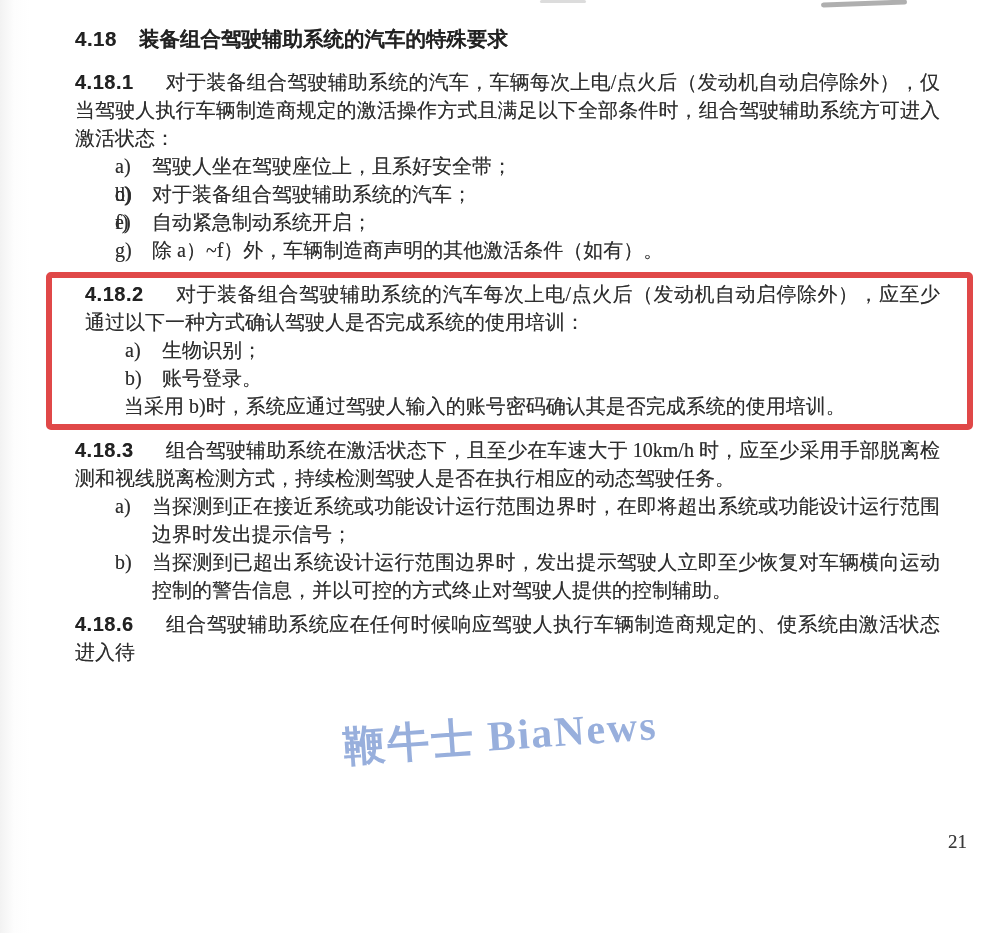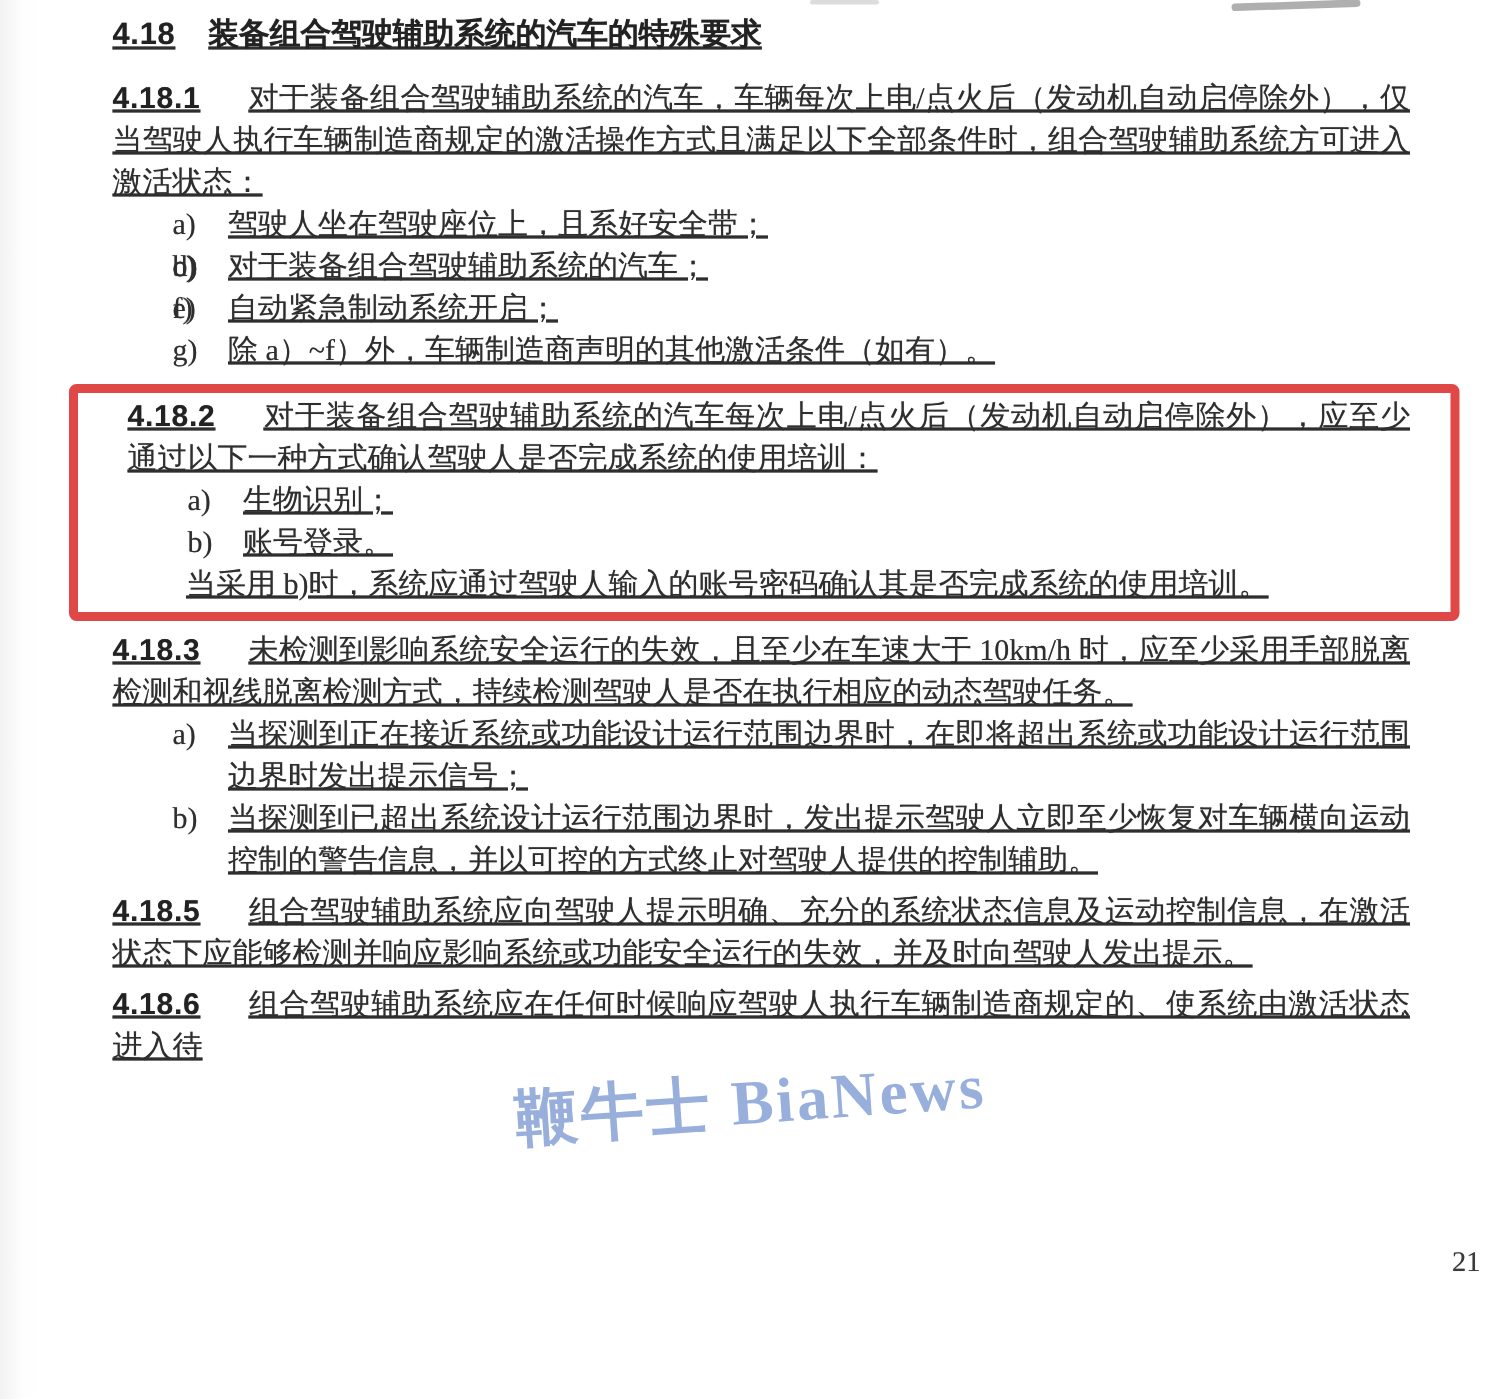--- a/index.html
+++ b/index.html
@@ -8,24 +8,23 @@
     background:#ffffff;
     font-family:"Liberation Serif","DejaVu Serif",serif;
     position:relative;overflow:hidden;
   }
   .page{
     position:absolute;inset:0;
     background:linear-gradient(90deg, #f2f2f2 0px, #fdfdfd 14px, #ffffff 30px);
     color:#2e2e2e;
   }
   .content{
-    position:absolute;left:75px;top:8px;width:865px;
+    position:absolute;left:75px;top:24px;width:865px;
     font-size:20px;line-height:28px;
     text-shadow:0 0 0.5px rgba(70,70,70,0.65);
-    text-decoration:underline;
   }
   .doc-heading{
     font-family:"Liberation Sans","DejaVu Sans",sans-serif;
     font-weight:700;font-size:20.5px;line-height:30px;
     margin:0 0 14px 0;color:#222;
   }
   .doc-heading .sec-id{margin-right:22px;}
   .para{margin:6px 0 0 0;text-align:justify;}
   .sec-id{
     font-family:"Liberation Sans","DejaVu Sans",sans-serif;
@@ -49,21 +48,21 @@
     font-family:"Liberation Serif","DejaVu Serif",serif;
     color:var(--wm,#5a7fc8);
     opacity:0.62;
     transform:rotate(-4deg);
     white-space:nowrap;
     pointer-events:none;
     letter-spacing:2px;
     font-weight:600;
   }
   .page-number{
-    position:absolute;top:831px;left:968px;
+    position:absolute;top:831px;left:948px;
     font-size:19px;color:#3a3a3a;
     text-shadow:0 0 0.5px rgba(70,70,70,0.6);
   }
   .scan-artifact-top{
     position:absolute;top:1px;left:821px;width:86px;height:5px;
     background:#6e6e6e;opacity:0.55;border-radius:3px;
     transform:rotate(-2deg);
   }
   .scan-artifact-top2{
     position:absolute;top:0px;left:540px;width:46px;height:3px;
@@ -90,26 +89,25 @@
     <div class="li"><span class="li-label">f)</span><span>自动紧急制动系统开启；</span></div>
     <div class="li"><span class="li-label">g)</span><span>除 a）~f）外，车辆制造商声明的其他激活条件（如有）。</span></div>
 
     <div class="hl-box">
       <p class="para" style="margin-top:0;"><span class="sec-id">4.18.2</span><span>对于装备组合驾驶辅助系统的汽车每次上电/点火后（发动机自动启停除外），应至少通过以下一种方式确认驾驶人是否完成系统的使用培训：</span></p>
       <div class="li"><span class="li-label">a)</span><span>生物识别；</span></div>
       <div class="li"><span class="li-label">b)</span><span>账号登录。</span></div>
       <div class="note">当采用 b)时，系统应通过驾驶人输入的账号密码确认其是否完成系统的使用培训。</div>
     </div>
 
-    <p class="para"><span class="sec-id">4.18.3</span><span>未检测到影响系统安全运行的失效，且至少在车速大于 10km/h 时，应至少采用手部脱离检测和视线脱离检测方式，持续检测驾驶人是否在执行相应的动态驾驶任务。</span></p>
+    <p class="para"><span class="sec-id">4.18.3</span><span>组合驾驶辅助系统在激活状态下，且至少在车速大于 10km/h 时，应至少采用手部脱离检测和视线脱离检测方式，持续检测驾驶人是否在执行相应的动态驾驶任务。</span></p>
 
     <div class="li"><span class="li-label">a)</span><span>当探测到正在接近系统或功能设计运行范围边界时，在即将超出系统或功能设计运行范围边界时发出提示信号；</span></div>
     <div class="li"><span class="li-label">b)</span><span>当探测到已超出系统设计运行范围边界时，发出提示驾驶人立即至少恢复对车辆横向运动控制的警告信息，并以可控的方式终止对驾驶人提供的控制辅助。</span></div>
 
-    <p class="para"><span class="sec-id">4.18.5</span><span>组合驾驶辅助系统应向驾驶人提示明确、充分的系统状态信息及运动控制信息，在激活状态下应能够检测并响应影响系统或功能安全运行的失效，并及时向驾驶人发出提示。</span></p>
 
     <p class="para"><span class="sec-id">4.18.6</span><span>组合驾驶辅助系统应在任何时候响应驾驶人执行车辆制造商规定的、使系统由激活状态进入待</span></p>
 
   </div>
 
   <div class="watermark">鞭牛士 BiaNews</div>
   <div class="page-number">21</div>
 </div>
 
 </body></html>

